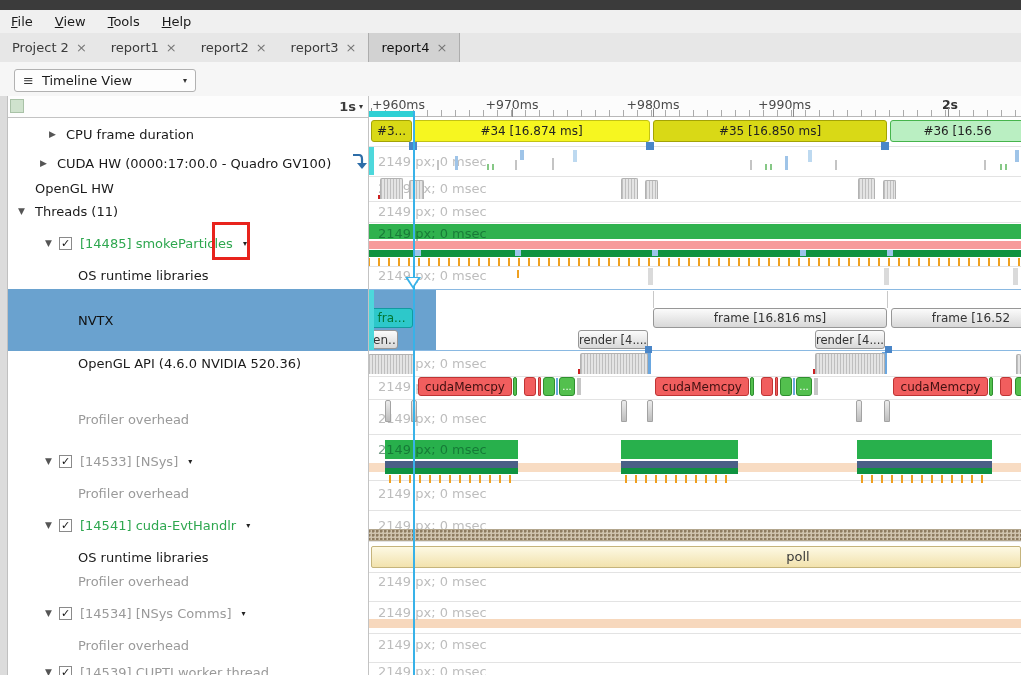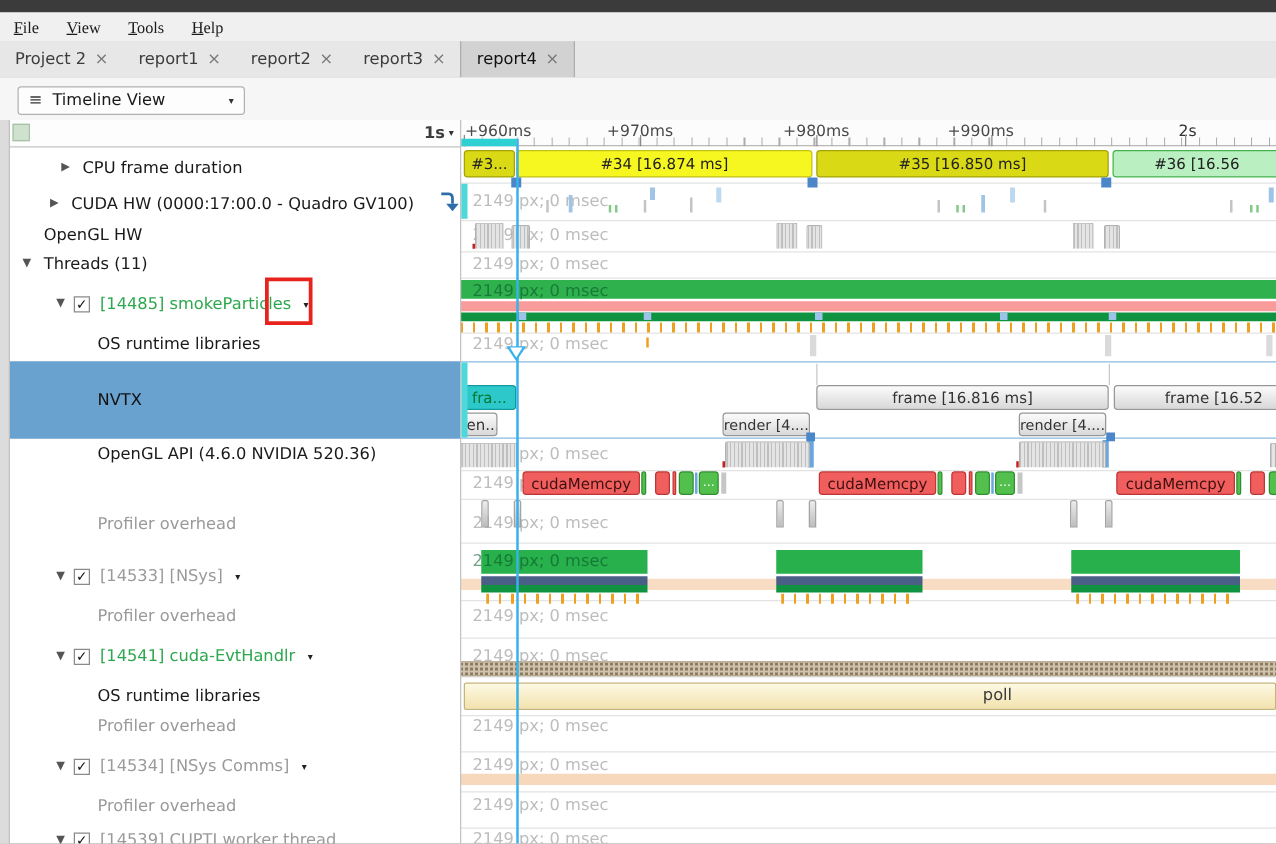--- a/index.html
+++ b/index.html
@@ -2,42 +2,42 @@
 <html style="--sel_blue: #6aa2cf; --cursor: #38b2e8; --red_annot: #e8231d; --frame_bright: #f6f620; --frame_olive: #d9d916; --frame_green: #baefc2; --frame_green_border: #46b44c; --thread_green: #2fb14e; --salmon: #f79b9b; --dark_green: #0f9340; --orange: #efa020; --nsys_green: #28b04c; --navy: #4a5f86; --peach: #f8dcc3; --memcpy: #f15e5e; --memcpy_border: #bf3434; --api_green: #53c04e; --api_green_border: #2f8f2f; --teal: #2dc8ca; --teal_border: #129aa0; --blue_sq: #4a86c8; --poll_bg1: #fdf9e4; --poll_bg2: #f2e2ad; --poll_border: #c5b47c;"><head>
 <meta charset="utf-8">
 <style>
   html,body{margin:0;padding:0;background:#888;}
   #screen{position:relative;width:1021px;height:675px;background:#fff;overflow:hidden;
           font-family:"DejaVu Sans","Liberation Sans",sans-serif;-webkit-font-smoothing:antialiased;}
   .abs{position:absolute;}
   
   #topstrip{left:0;top:0;width:1021px;height:10px;background:#3b3b3b;}
   #menubar{left:0;top:10px;width:1021px;height:23px;background:#f0f0f0;border-bottom:1px solid #dadada;display:flex;align-items:center;}
-  .menu-item{padding:0 11px;font-size:13px;color:#1a1a1a;font-family:Liberation Serif, serif;}
+  .menu-item{padding:0 11px;font-size:13px;color:#1a1a1a;}
   #tabbar{left:0;top:33px;width:1021px;height:29px;background:#e7e7e7;border-bottom:1px solid #c2c2c2;display:flex;align-items:stretch;}
   .tab{display:flex;align-items:center;gap:7px;padding:0 12px;font-size:13px;color:#3c3c3c;}
   .tab .x{color:#777;font-size:13px;}
   .tab.active{background:#d2d2d2;border-left:1px solid #adadad;border-right:1px solid #adadad;color:#111;}
   #toolbarrow{left:0;top:62px;width:1021px;height:34px;background:#f6f6f6;border-bottom:1px solid #d2d2d2;}
   #viewbtn{left:14px;top:69px;width:182px;height:23px;background:#fdfdfd;border:1px solid #b2b2b2;border-radius:3px;
            display:flex;align-items:center;font-size:13px;color:#1a1a1a;padding:0 8px;box-sizing:border-box;}
   #viewbtn .burger{margin-right:8px;color:#333;font-size:13px;}
   #viewbtn .sp{flex:1;}
   .caret{font-size:8px;color:#333;}
   
   #leftstrip{left:0;top:96px;width:8px;height:579px;background:#dcdcdc;border-right:1px solid #c0c0c0;box-sizing:border-box;}
   #treeheader{left:8px;top:96px;width:360px;height:21px;background:#fdfdfd;border-bottom:1px solid #c3c3c3;}
   #hdr-green{left:10px;top:99px;width:14px;height:14px;background:#cfe2cd;border:1px solid #a9c2a7;box-sizing:border-box;}
   #hdr-scale{left:330px;top:99px;width:26px;font-size:13px;font-weight:bold;color:#3c3c3c;text-align:right;}
   #hdr-caret{left:359px;top:102px;}
   #vsplit{left:368px;top:96px;width:1px;height:579px;background:#c3c3c3;z-index:8;}
   
   #ruler{left:369px;top:96px;width:652px;height:21px;background:#fcfcfc;border-bottom:1px solid #b8b8b8;box-sizing:border-box;}
   .rlabel{position:absolute;top:97px;font-size:12.5px;color:#4a4a4a;}
-  .rlabel.bold{font-weight:normal;color:#333;}
+  .rlabel.bold{font-weight:bold;color:#333;}
   #rulerticks{left:368px;top:110px;width:653px;height:7px;
       background:repeating-linear-gradient(90deg,#ababab 0 1px,transparent 1px 14px);background-position:3px 0;}
   .majortick{position:absolute;top:108px;width:1px;height:9px;background:#8a8a8a;}
   #ruler-sel{left:369px;top:111px;width:44px;height:6px;background:#2fd0d4;z-index:3;}
   
   .t-sep{position:absolute;left:368px;width:653px;height:1px;background:#e3e3e3;}
   .t-sep.blue{background:#8ab9e2;z-index:4;}
   .dens{position:absolute;left:378px;color:#bdbdbd;font-size:13px;white-space:nowrap;z-index:2;}
   .dens.ghost{z-index:6;color:rgba(8,78,38,.55);}
   .bar{position:absolute;box-sizing:border-box;display:flex;align-items:center;justify-content:center;
@@ -59,21 +59,21 @@
   .tick{position:absolute;z-index:3;}
   
   .tree-row{position:absolute;left:8px;width:360px;height:24px;display:flex;align-items:center;font-size:13px;color:#1a1a1a;z-index:3;}
   .tree-row .exp{font-size:9px;color:#555;width:11px;text-align:center;flex:none;}
   .tree-row .cb{width:13px;height:13px;border:1px solid #8a8a8a;background:#fff;font-size:11px;line-height:12px;
                 text-align:center;color:#111;margin:0 0 0 5px;flex:none;box-sizing:border-box;}
   .tree-row .lbl{margin-left:8px;white-space:nowrap;}
   .tree-row .tcaret{font-size:8px;color:#222;margin-left:10px;}
   .green-t{color:#2ea74f;}
   .gray-t{color:#9a9a9a;}
-  #nvtx-row{left:8px;top:289px;width:360px;height:62px;background:var(--sel_blue);z-index:2;display:flex;align-items:center;}
+  #nvtx-row{left:8px;top:289px;width:428px;height:62px;background:var(--sel_blue);z-index:2;display:flex;align-items:center;}
   #nvtx-row .lbl{margin-left:70px;color:#111;font-size:13px;}
   .cyan-stripe{position:absolute;left:369px;width:5px;background:#4dd8dc;z-index:6;}
   
   #cursor-line{left:413px;top:111px;width:1.5px;height:564px;background:var(--cursor);z-index:50;}
   #cursor-tri-o{left:405px;top:277px;width:0;height:0;border-left:8px solid transparent;border-right:8px solid transparent;
                 border-top:12px solid var(--cursor);z-index:50;}
   #cursor-tri-i{left:408px;top:278px;width:0;height:0;border-left:5px solid transparent;border-right:5px solid transparent;
                 border-top:8px solid #fff;z-index:51;}
   
   #dotband{left:368px;top:529px;width:653px;height:12px;background-color:#cfc3ae;

